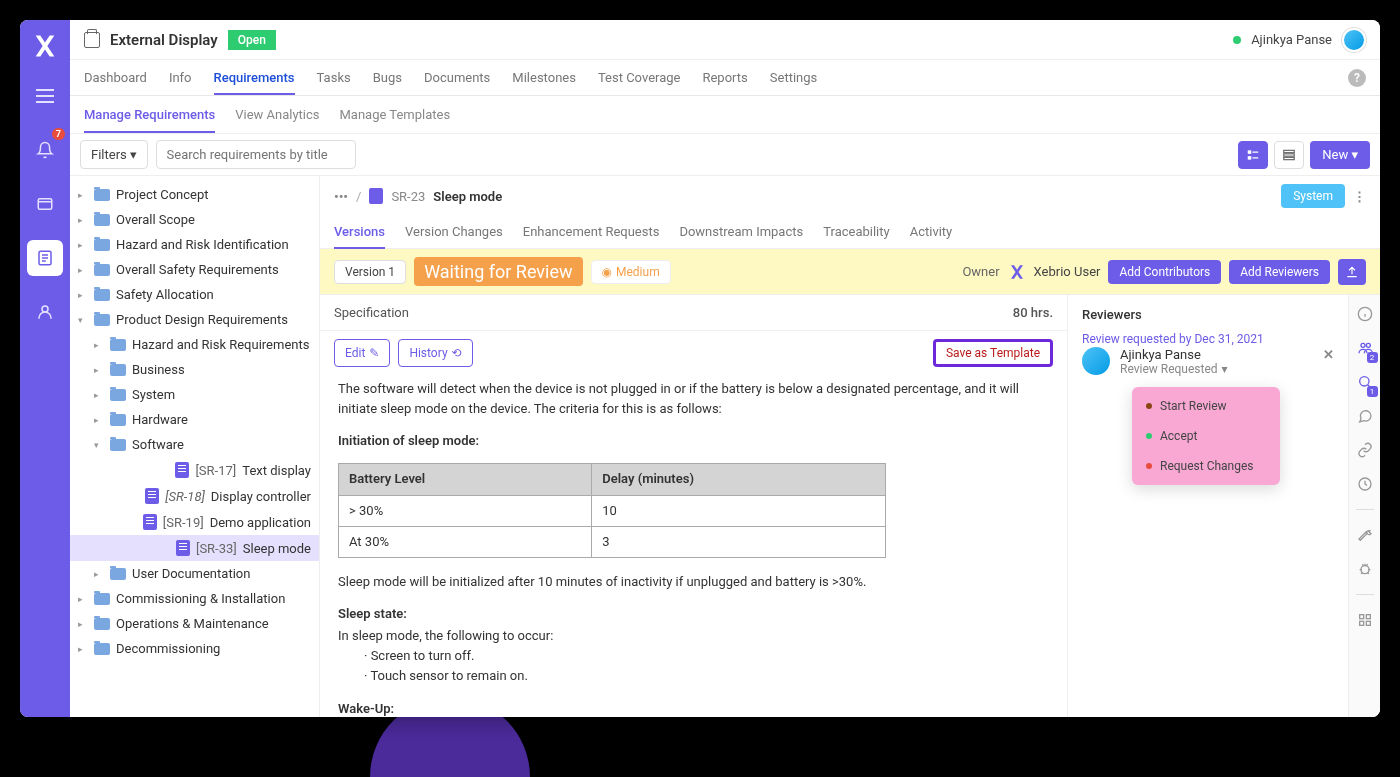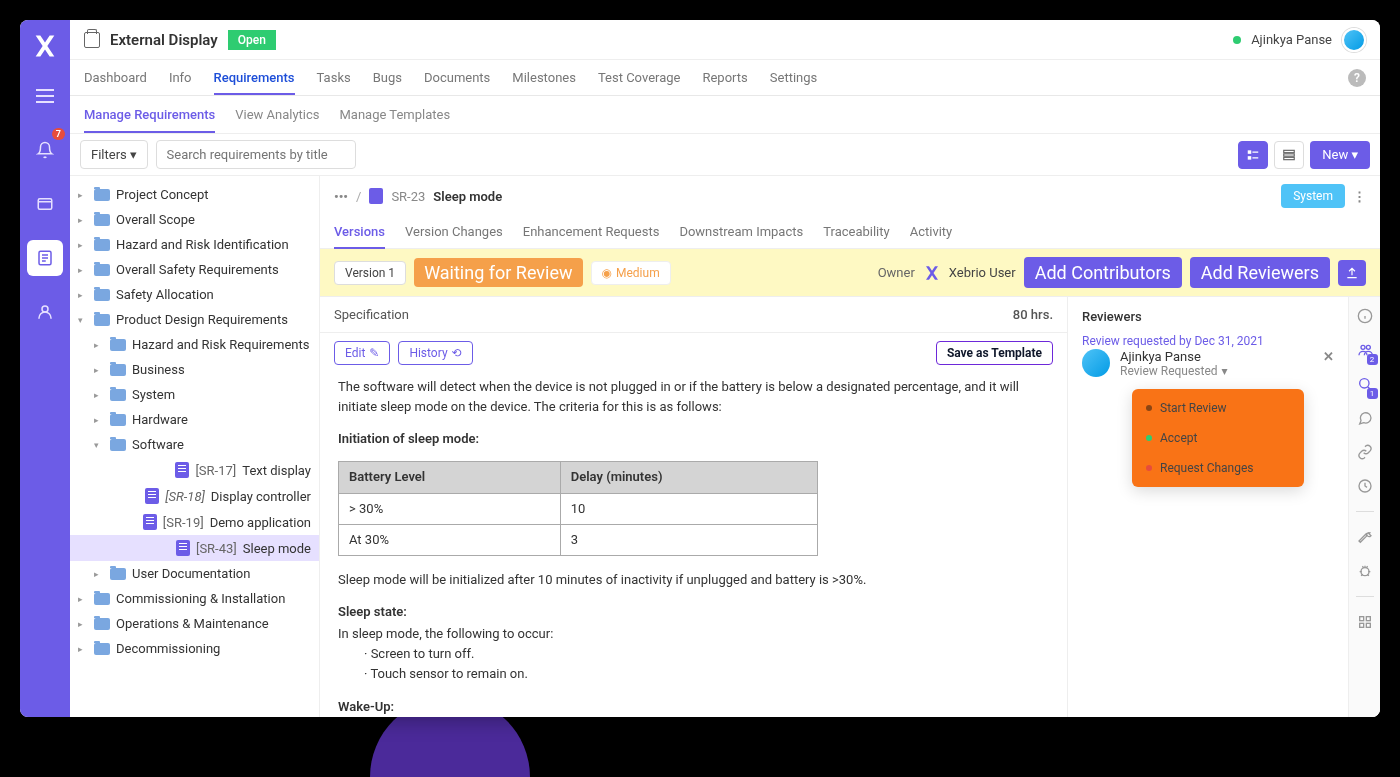--- a/index.html
+++ b/index.html
@@ -73,49 +73,49 @@
 
 .meta-row { display: flex; align-items: center; padding: 8px 14px; gap: 8px; background: #fef9c3; border-bottom: 1px solid #eee; }
 .ver-chip { background: #fff; border: 1px solid #ddd; padding: 4px 10px; border-radius: 4px; font-size: 12px; color: #444; }
 .wait-chip { background: #f5a04a; color: #fff; padding: 4px 10px; border-radius: 4px; font-size: 18px; }
 .med-chip { background: #fff; border: 1px solid #eee; padding: 4px 10px; border-radius: 4px; font-size: 12px; color: #f5a04a; display: flex; align-items: center; gap: 4px; }
 .med-chip::before { content: "◉"; color: #f5a04a; font-size: 12px; }
 .meta-right { margin-left: auto; display: flex; align-items: center; gap: 8px; font-size: 13px; }
 .owner-lbl { color: #666; }
 .xebrio-logo { width: 18px; height: 18px; }
 .owner-nm { color: #444; }
-.purp-btn { background: #6c5ce7; color: #fff; border: none; padding: 5px 11px; border-radius: 4px; font-size: 18px; cursor: pointer; }
+.purp-btn { background: #6c5ce7; color: #fff; border: none; padding: 5px 11px; border-radius: 4px; font-size: 12px; cursor: pointer; }
 .share-btn { background: #6c5ce7; color: #fff; border: none; width: 28px; height: 26px; border-radius: 4px; cursor: pointer; display: flex; align-items: center; justify-content: center; }
 
 .split-row { display: flex; flex: 1; min-height: 0; }
 .spec-col { flex: 1; display: flex; flex-direction: column; min-width: 0; border-right: 1px solid #eee; }
 .spec-head { display: flex; align-items: center; padding: 10px 14px; border-bottom: 1px solid #eee; }
 .spec-title { font-size: 13px; color: #555; }
 .spec-hours { margin-left: auto; font-size: 13px; color: #555; font-weight: 500; }
 .spec-actions { display: flex; padding: 8px 14px; gap: 8px; }
 .outline-btn { border: 1px solid #6c5ce7; background: #fff; color: #6c5ce7; padding: 4px 10px; border-radius: 4px; font-size: 12px; cursor: pointer; display: flex; align-items: center; gap: 4px; }
-.outline-btn-r { margin-left: auto; border: 1px solid #6d28d9; color: #0f172a; font-weight: bold; }
+.outline-btn-r { margin-left: auto; border: 3px solid #6d28d9; color: #b91c1c; }
 .spec-body { padding: 4px 18px 14px; font-size: 13px; color: #333; line-height: 1.55; overflow-y: auto; }
 .spec-body p { margin-bottom: 12px; }
 .spec-body strong { font-weight: 600; }
-.spec-table { border-collapse: collapse; width: 480px; margin: 6px 0 14px; }
+.spec-table { border-collapse: collapse; width: 548px; margin: 6px 0 14px; }
 .spec-table th, .spec-table td { border: 1px solid #aaa; padding: 5px 10px; text-align: left; font-size: 13px; }
 .spec-table th { background: #d4d4d4; font-weight: 600; }
 .sub-list { padding-left: 26px; margin-bottom: 12px; }
 .sub-list div::before { content: "· "; }
 
 .rev-col { width: 280px; padding: 12px 14px; font-size: 13px; position: relative; }
 .rev-head { font-weight: 500; color: #333; margin-bottom: 10px; }
 .rev-req { color: #6c5ce7; font-size: 12px; margin-bottom: 1px; }
 .reviewer-row { display: flex; align-items: flex-start; gap: 10px; position: relative; }
 .rev-avatar { width: 28px; height: 28px; border-radius: 50%; background: linear-gradient(135deg,#4fc3f7,#039be5); flex-shrink: 0; }
 .rev-name { font-size: 13px; color: #333; }
 .rev-status { font-size: 12px; color: #888; display: flex; align-items: center; gap: 4px; }
 .rev-x { margin-left: auto; color: #888; cursor: pointer; font-weight: 600; }
-.rev-menu { position: absolute; top: 40px; left: 50px; background: #f97316; border-radius: 6px; box-shadow: 0 4px 16px rgba(0,0,0,0.15); padding: 4px 0; width: 172px; z-index: 10; }
+.rev-menu { position: absolute; top: 40px; left: 50px; background: #f9a8d4; border-radius: 6px; box-shadow: 0 4px 16px rgba(0,0,0,0.15); padding: 4px 0; width: 148px; z-index: 10; }
 .rev-menu-item { padding: 8px 14px; font-size: 12px; color: #444; cursor: pointer; display: flex; align-items: center; gap: 8px; }
 .dot { width: 6px; height: 6px; border-radius: 50%; }
 .dot.brown { background: #8b4513; } .dot.green { background: #2ecc71; } .dot.red { background: #e74c3c; }
 
 .side-rail { width: 32px; border-left: 1px solid #eee; display: flex; flex-direction: column; align-items: center; padding: 10px 0; gap: 16px; background: #fafafa; }
 .side-ic { width: 18px; height: 18px; color: #999; cursor: pointer; display: flex; align-items: center; justify-content: center; position: relative; }
 .side-ic.hl { color: #6c5ce7; }
 .side-badge { position: absolute; bottom: -6px; right: -4px; background: #6c5ce7; color: #fff; font-size: 8px; width: 11px; height: 11px; border-radius: 3px; display: flex; align-items: center; justify-content: center; }
 .side-sep { width: 18px; height: 1px; background: #ddd; }
 
@@ -290,21 +290,21 @@
             <span style="color: rgb(102, 102, 102); font-style: italic;">[SR-18]</span>
             <span>Display controller</span>
           </div>
           <div class="tree-row ind-2">
             <span class="tree-doc"></span>
             <span style="color: rgb(102, 102, 102);">[SR-19]</span>
             <span>Demo application</span>
           </div>
           <div class="tree-row ind-2 sel">
             <span class="tree-doc"></span>
-            <span style="color: rgb(102, 102, 102);">[SR-43]</span>
+            <span style="color: rgb(102, 102, 102);">[SR-33]</span>
             <span>Sleep mode</span>
           </div>
           <div class="tree-row ind-1">
             <span class="tree-caret">▸</span>
             <span class="tree-folder"></span>
             <span>User Documentation</span>
           </div>
           <div class="tree-row ind-0">
             <span class="tree-caret">▸</span>
             <span class="tree-folder"></span>

